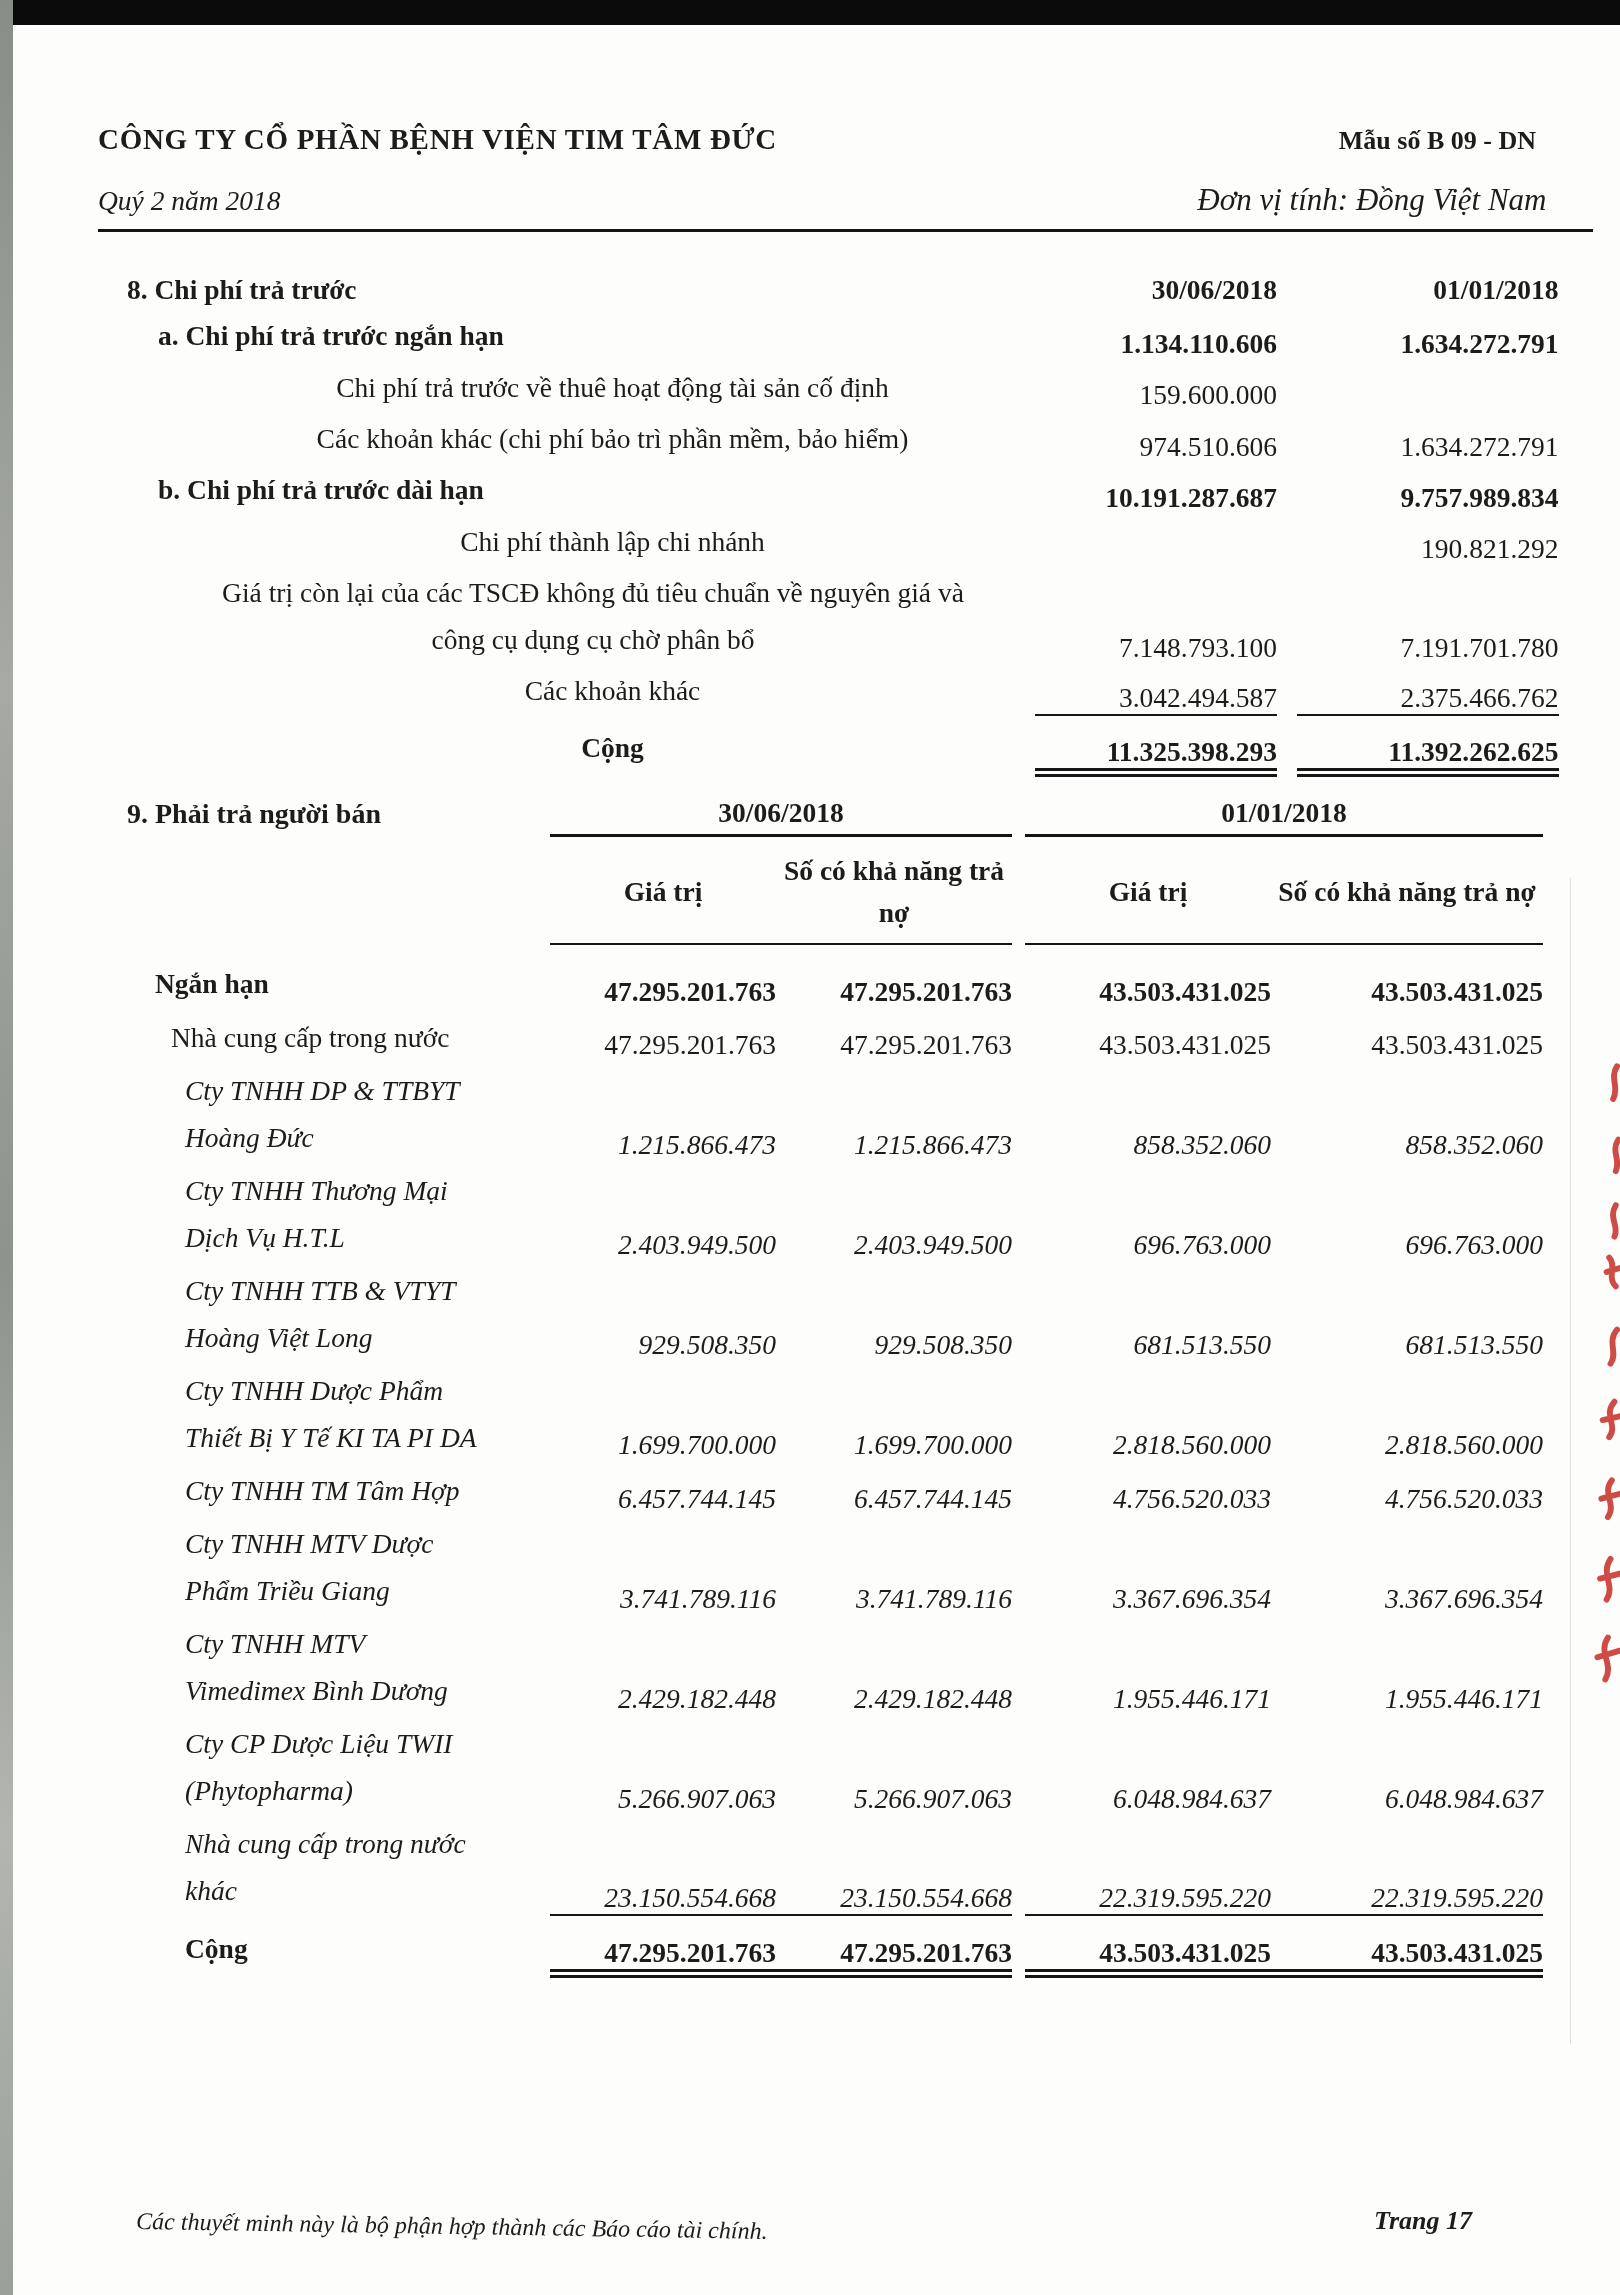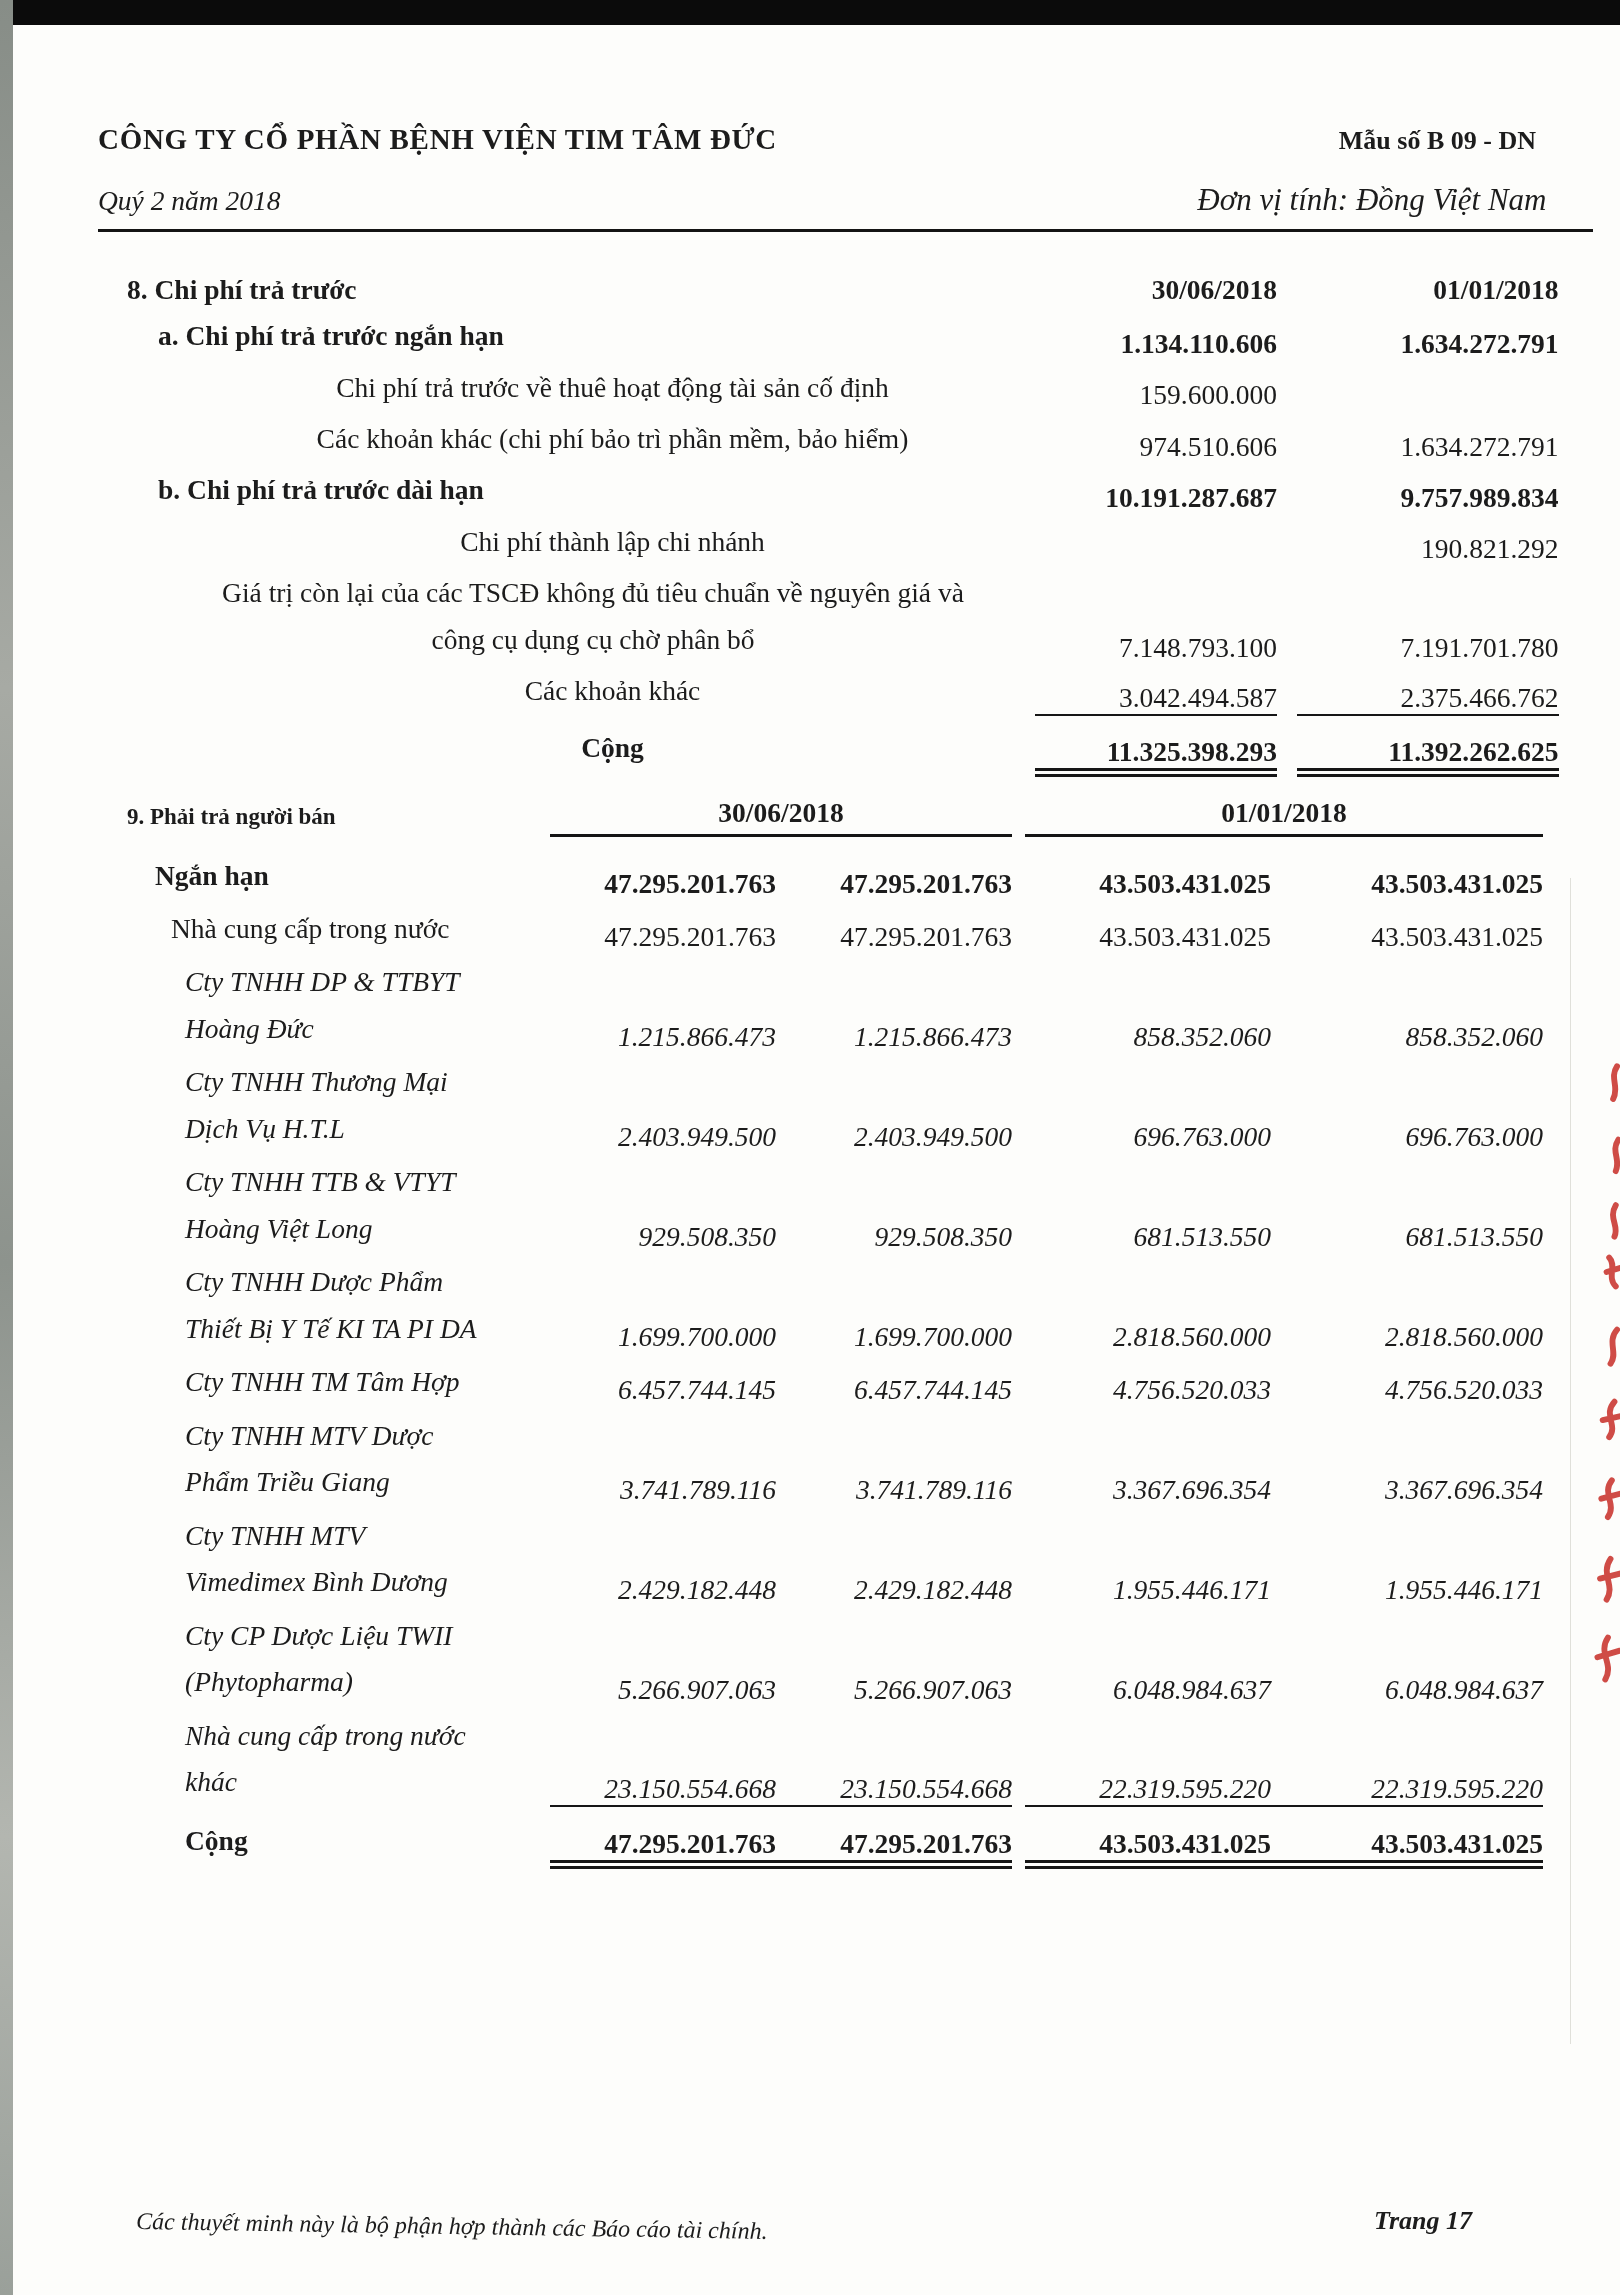--- a/index.html
+++ b/index.html
@@ -44,21 +44,21 @@
   .t8{width:1460px;margin-top:37px;}
   .t8 td,.t8 th{padding-top:4.6px;}
   .t8 thead th{font-weight:700;vertical-align:bottom;padding-bottom:2.6px;}
   .t8 .lblcell{max-width:937px;}
   .t8 td.ru{border-bottom:2.6px solid #161616;}
   .t8 td.dru{border-bottom:9.2px double #161616;}
   .t8 tr.cong td{padding-top:10.5px;}
 
   
   .t9{width:1444px;margin-top:19.6px;}
-  .t9 thead th.h9{font-weight:700;font-size:23px;vertical-align:bottom;padding-bottom:5.2px;}
+  .t9 thead th.h9{font-weight:700;font-size:28px;vertical-align:bottom;padding-bottom:5.2px;}
   .t9 thead th.grp{font-weight:700;text-align:center;vertical-align:bottom;
       border-bottom:3.3px solid #141414;padding-bottom:5.2px;}
   .t9 thead th.sub{font-weight:700;text-align:center;vertical-align:middle;line-height:1.5;
       border-bottom:2.6px solid #141414;padding:13px 0 10.5px;}
   .t9 thead th.nob{border-bottom:none;}
   .t9 tbody td{padding-top:6.5px;}
   .t9 tr.first td{padding-top:17px;}
   .t9 td.ru{border-bottom:2.6px solid #161616;}
   .t9 td.dru{border-bottom:9.2px double #161616;}
   .t9 tr.cong td{padding-top:11.8px;}
@@ -198,20 +198,28 @@
           <col style="width:246px">
           <col style="width:272px">
         </colgroup>
       <thead>
         <tr>
           <th class="h9 ind0">9. Phải trả người bán</th>
           <th class="grp" colspan="2">30/06/2018</th>
           <th class="nob"></th>
           <th class="grp" colspan="2">01/01/2018</th>
         </tr>
+        <tr>
+          <th class="nob"></th>
+          <th class="sub">Giá trị</th>
+          <th class="sub">Số có khả năng trả nợ</th>
+          <th class="nob"></th>
+          <th class="sub">Giá trị</th>
+          <th class="sub">Số có khả năng trả nợ</th>
+        </tr>
       </thead>
       <tbody>
         <tr class="b first">
           <td class="ind3">
               <div class="lbl">Ngắn hạn</div>
             </td>
           <td class="num">47.295.201.763</td>
           <td class="num">47.295.201.763</td>
             <td></td>
           <td class="num">43.503.431.025</td>

